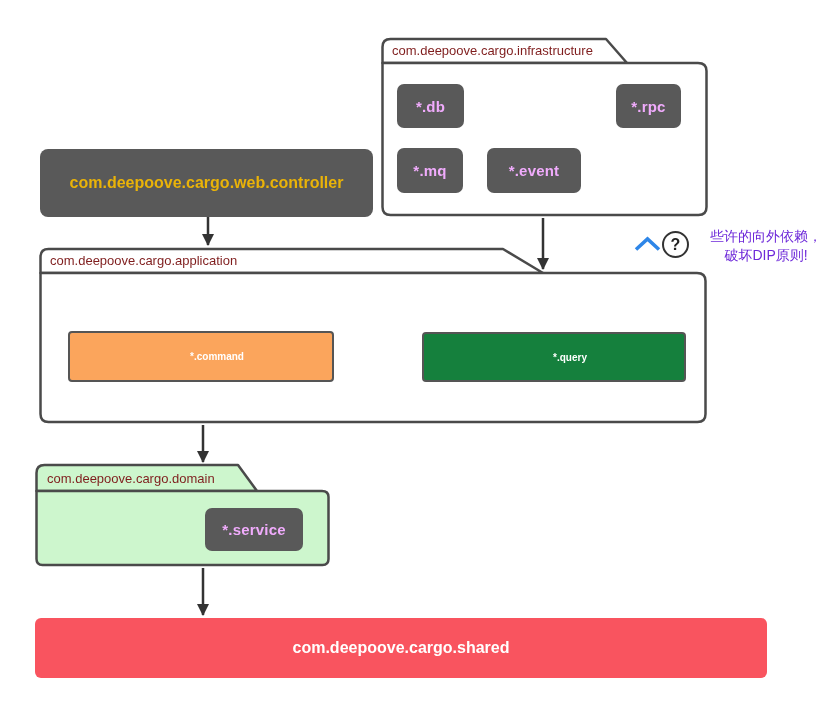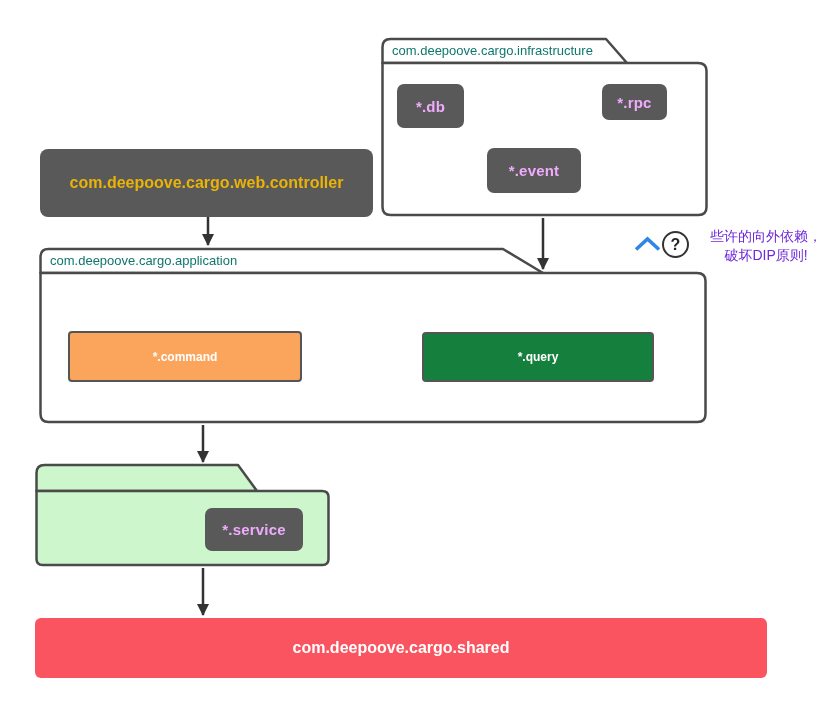--- a/index.html
+++ b/index.html
@@ -19,25 +19,25 @@
     display:flex;align-items:center;justify-content:center;
   }
   .shared-box{
     position:absolute;left:35px;top:618px;width:732px;height:60px;background:#F9545F;
     border-radius:6px;color:#fff;font-weight:bold;font-size:16px;
     display:flex;align-items:center;justify-content:center;
   }
   .folder{position:absolute;}
   .folder > svg{position:absolute;left:0;top:0;}
   .folder-label{
-    position:absolute;font-size:13px;color:#0f766e;white-space:nowrap;
+    position:absolute;font-size:13px;color:#7f1d1d;white-space:nowrap;
   }
   .node-tinted{
     position:absolute;border:2px solid #555555;border-radius:4px;color:#ffffff;
-    font-weight:bold;font-size:12px;display:flex;align-items:center;justify-content:center;
+    font-weight:bold;font-size:10px;display:flex;align-items:center;justify-content:center;padding-left:32px;
   }
   .cmd{background:#FBA55C;}
   .qry{background:#15803d;margin-left:20px;}
   #arrow-layer{position:absolute;left:0;top:0;z-index:6;pointer-events:none;}
   .chevron-wrap{position:absolute;left:634px;top:236px;width:27px;height:16px;cursor:pointer;}
   .help-badge{
     position:absolute;left:662px;top:231px;width:27px;height:27px;border:2px solid #333333;
     border-radius:50%;background:#ffffff;box-sizing:border-box;color:#222222;
     font-size:16px;font-weight:600;display:flex;align-items:center;justify-content:center;
     cursor:pointer;
@@ -58,22 +58,25 @@
 
   <div class="folder" style="left:381px;top:37px;width:328px;height:182px;">
     <svg width="328" height="182" viewBox="0 0 328 182">
       <path d="M1.5,26 V10 Q1.5,2 9.5,2 H225 L246,26 Z" fill="#ffffff" stroke="#4A4A4A" stroke-width="2.5" stroke-linejoin="round"></path>
       <path d="M1.5,26 H317 Q325.5,26 325.5,34 V170 Q325.5,178 317.5,178 H9.5 Q1.5,178 1.5,170 Z" fill="#ffffff" stroke="#4A4A4A" stroke-width="2.5" stroke-linejoin="round"></path>
     </svg>
     <div class="folder-label" style="left:11px;top:6px;">com.deepoove.cargo.infrastructure</div>
     <div class="node-dark" style="left:16px;top:47px;width:67px;height:44px;">
       <span>*.db</span>
     </div>
-    <div class="node-dark" style="left:221px;top:47px;width:65px;height:36px;">
+    <div class="node-dark" style="left:235px;top:47px;width:65px;height:44px;">
       <span>*.rpc</span>
+    </div>
+    <div class="node-dark" style="left:16px;top:111px;width:66px;height:45px;">
+      <span>*.mq</span>
     </div>
     <div class="node-dark" style="left:106px;top:111px;width:94px;height:45px;">
       <span>*.event</span>
     </div>
   </div>
 
   <div class="folder" style="left:39px;top:247px;width:668px;height:179px;">
     <svg width="668" height="179" viewBox="0 0 668 179">
       <path d="M1.5,26 V10 Q1.5,2 9.5,2 H464 L504,26 Z" fill="#ffffff" stroke="#4A4A4A" stroke-width="2.5" stroke-linejoin="round"></path>
       <path d="M1.5,26 H658 Q666.5,26 666.5,34 V167 Q666.5,175 658.5,175 H9.5 Q1.5,175 1.5,167 Z" fill="#ffffff" stroke="#4A4A4A" stroke-width="2.5" stroke-linejoin="round"></path>
@@ -85,20 +88,21 @@
     <div class="node-tinted qry" style="left:363px;top:85px;width:228px;height:46px;">
       <span>*.query</span>
     </div>
   </div>
 
   <div class="folder" style="left:35px;top:463px;width:296px;height:106px;">
     <svg width="296" height="106" viewBox="0 0 296 106">
       <path d="M1.5,28 V10 Q1.5,2 9.5,2 H203 L222,28 Z" fill="#CDF6CD" stroke="#4A4A4A" stroke-width="2.5" stroke-linejoin="round"></path>
       <path d="M1.5,28 H287 Q293.5,28 293.5,34 V96 Q293.5,102 287.5,102 H7.5 Q1.5,102 1.5,96 Z" fill="#CDF6CD" stroke="#4A4A4A" stroke-width="2.5" stroke-linejoin="round"></path>
     </svg>
+    <div class="folder-label" style="left:12px;top:8px;">com.deepoove.cargo.domain</div>
     <div class="node-dark" style="left:170px;top:45px;width:98px;height:43px;">
       <span>*.service</span>
     </div>
   </div>
 
   <div class="shared-box">
     <span>com.deepoove.cargo.shared</span>
   </div>
 
   <svg id="arrow-layer" width="835" height="726" viewBox="0 0 835 726">

